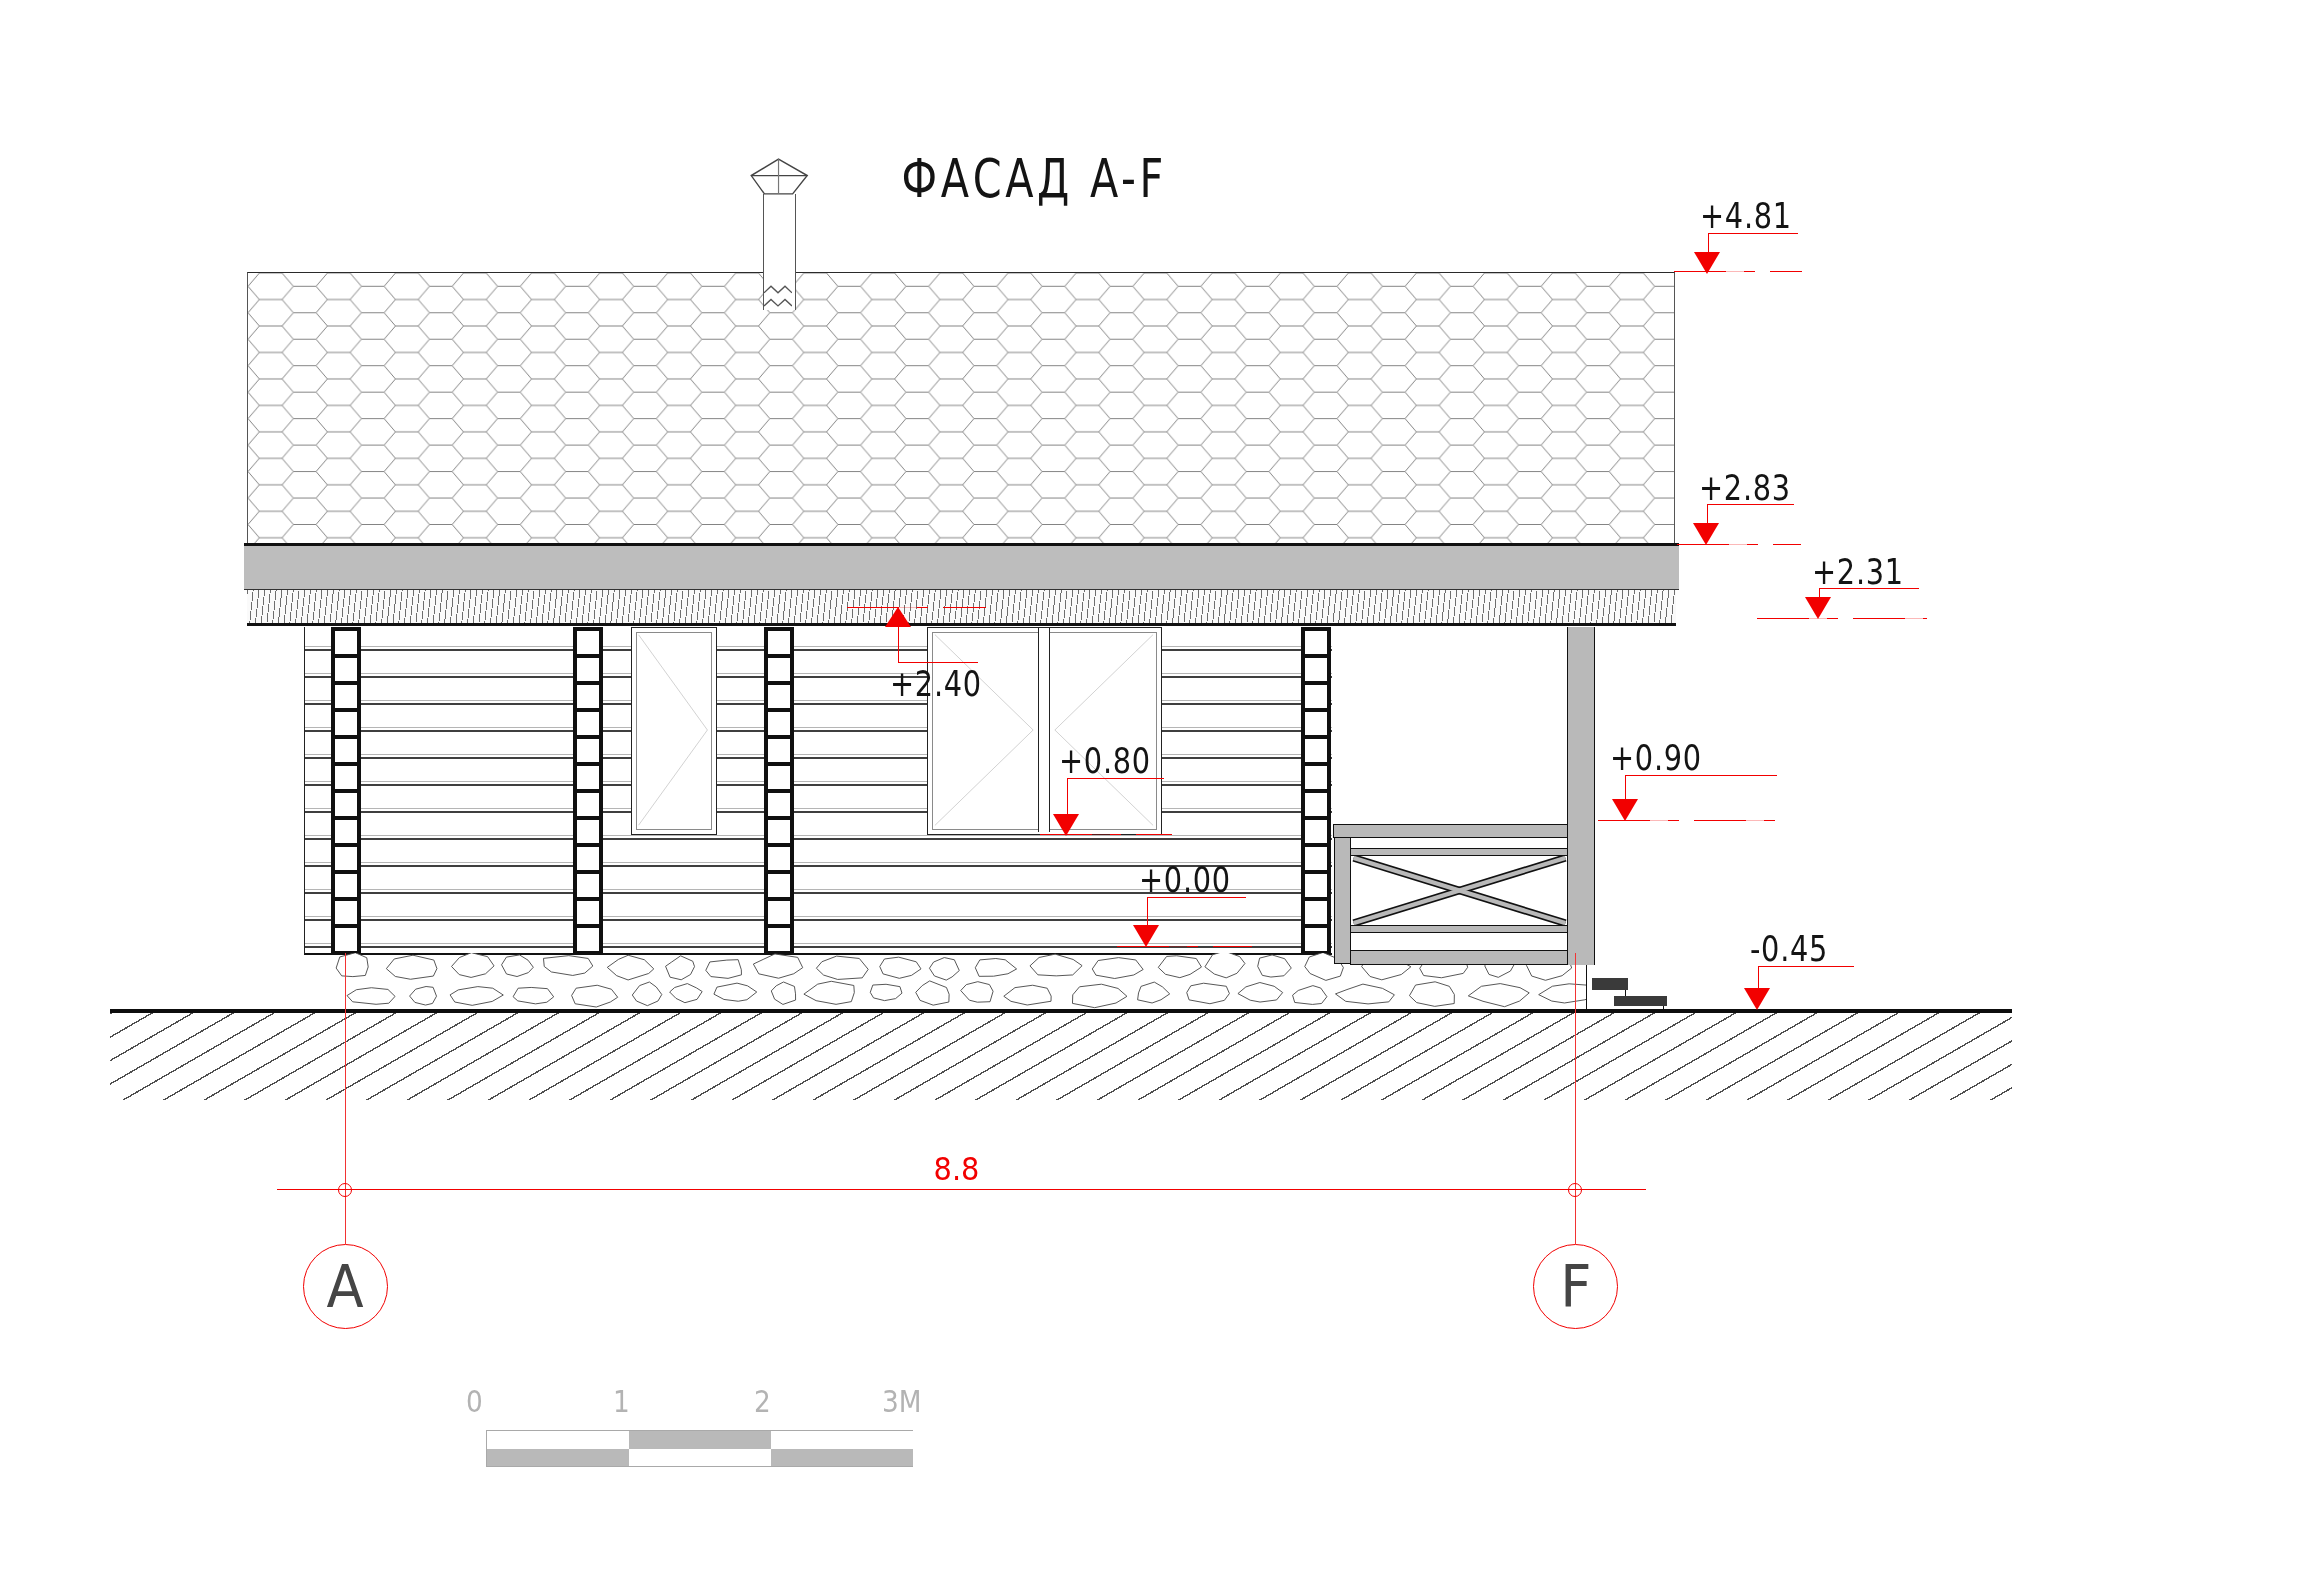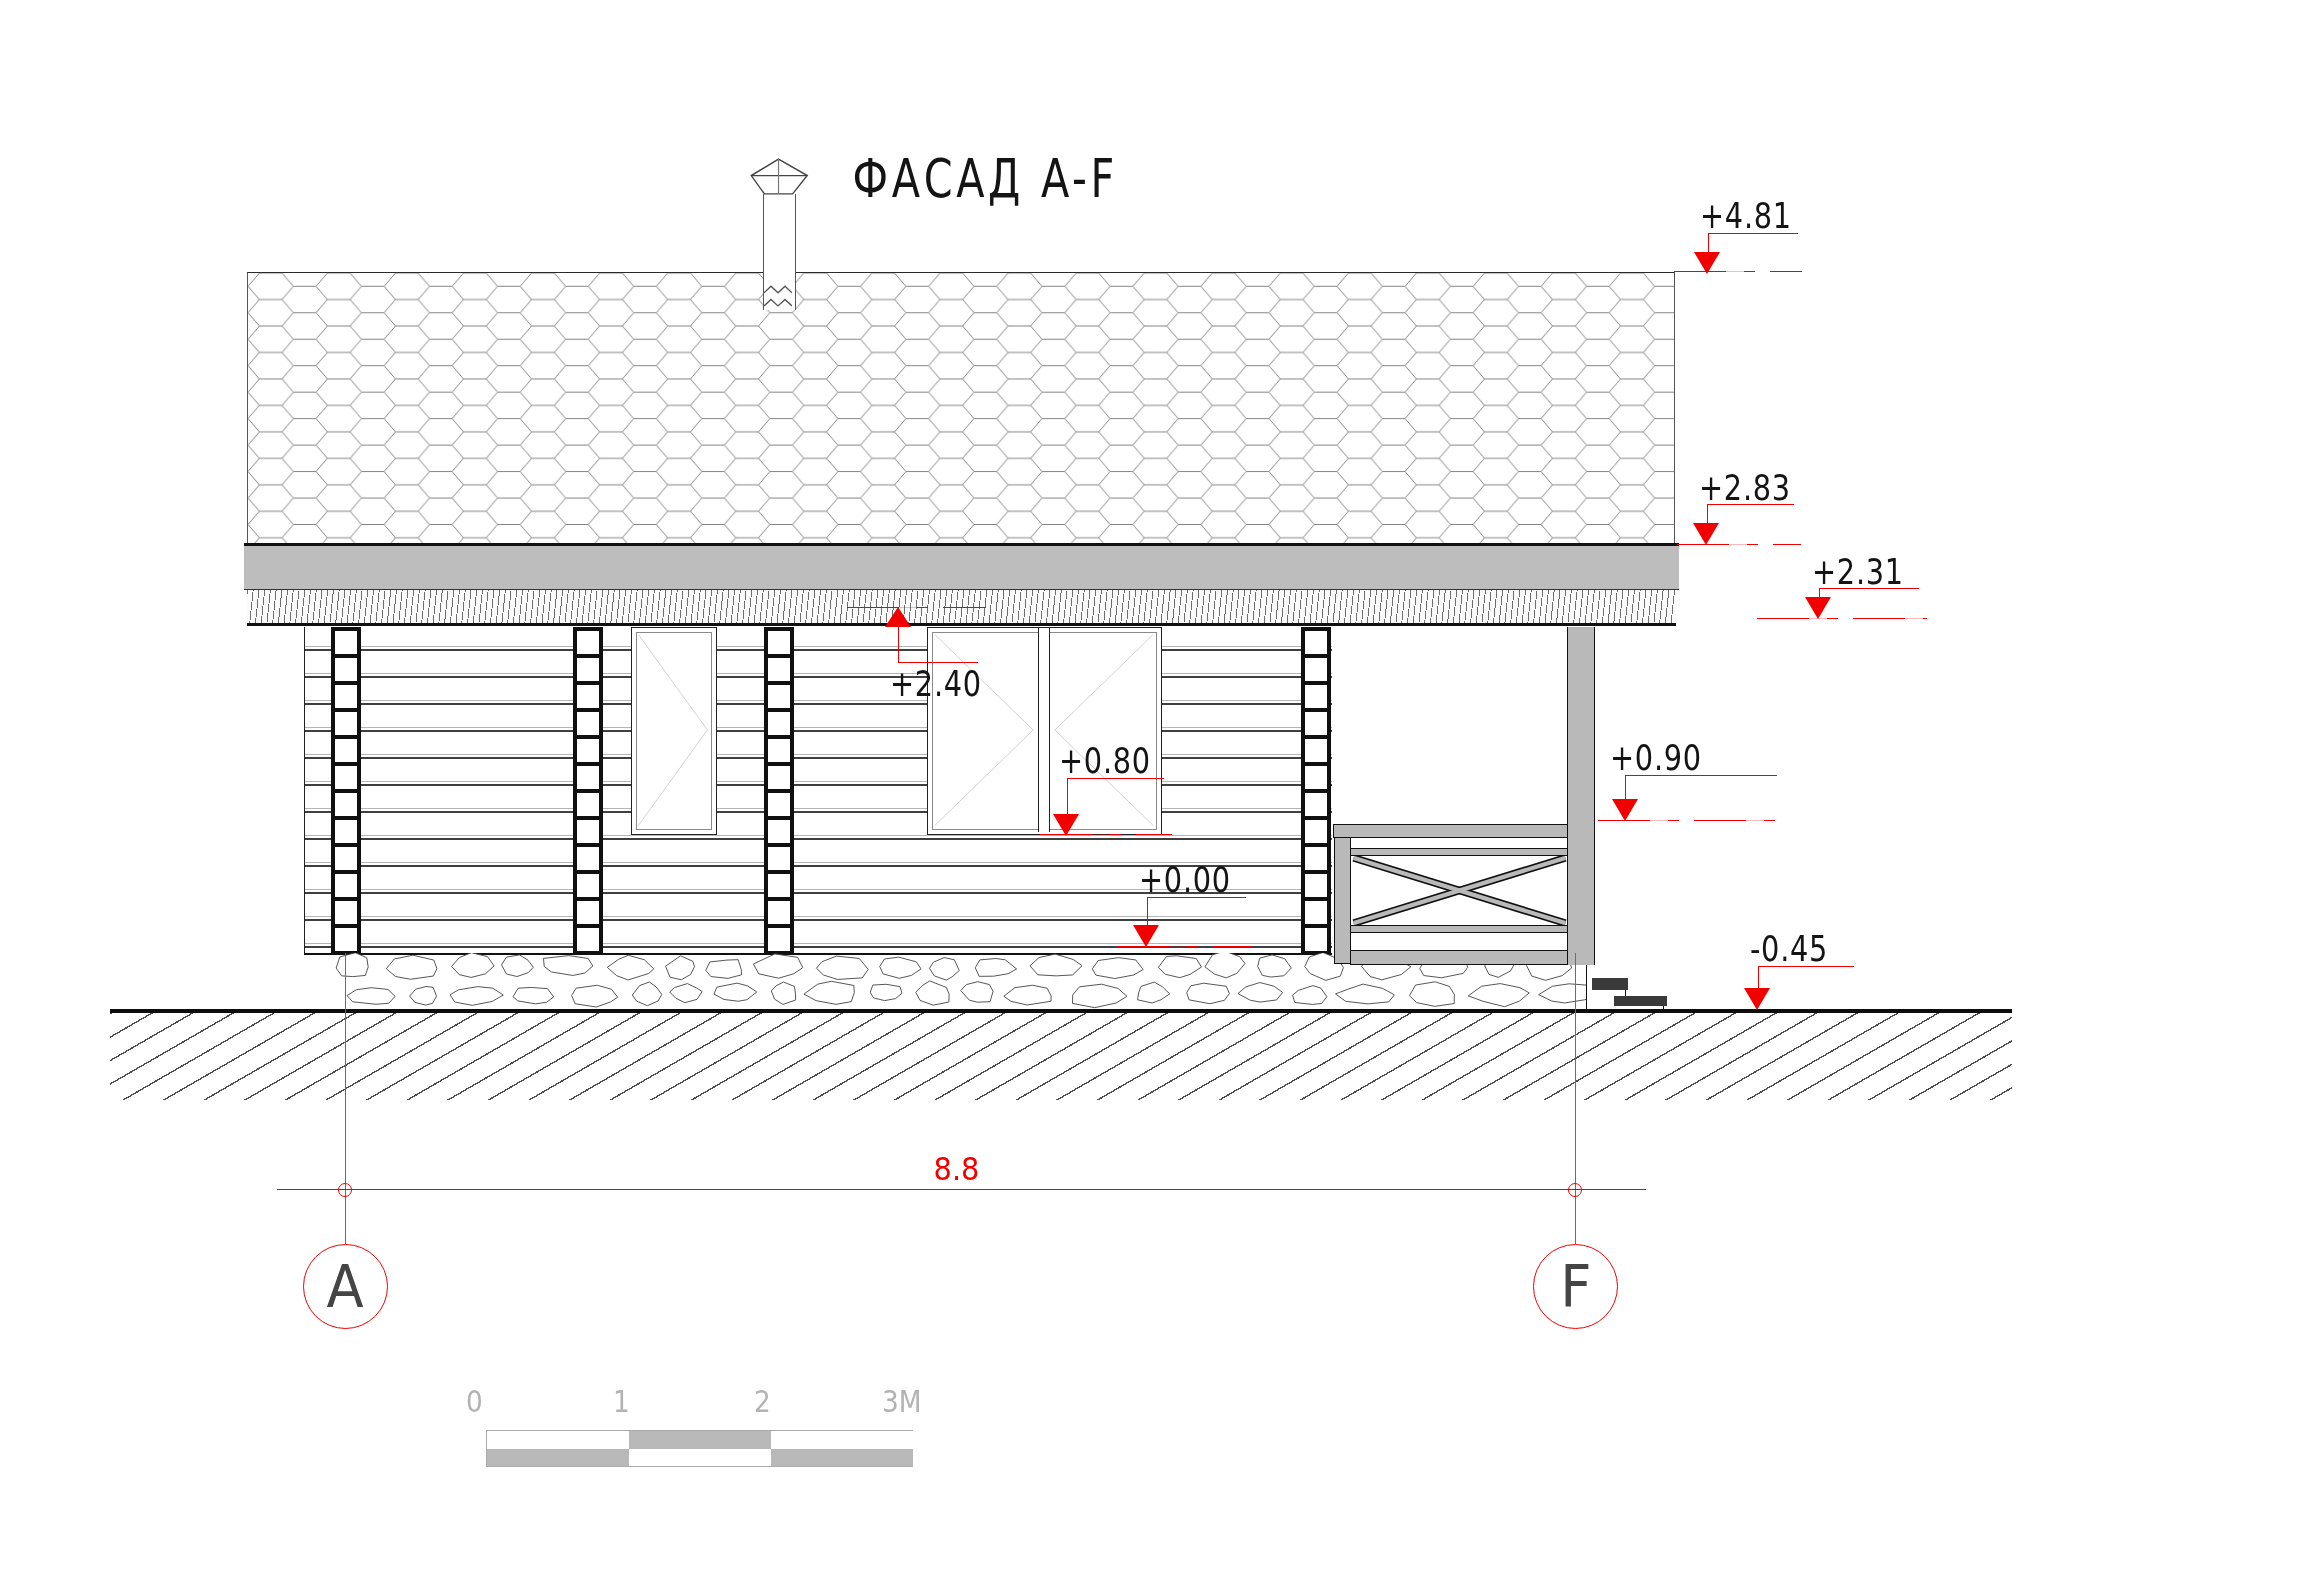--- a/index.html
+++ b/index.html
@@ -41,21 +41,21 @@
   .endcircle{width:12.3px;height:12.3px;border:1.4px solid #f20000;border-radius:50%;background:transparent;}
   .bubble{width:83px;height:83px;border:1.9px solid #f20000;border-radius:50%;background:#fff;display:flex;align-items:center;justify-content:center;}
   .scwrap{border:0.9px solid #a9a9a9;}
   .sccell{position:absolute;height:17.5px;width:142px;}
 </style>
 </head>
 <body>
 
 <div id="canvas" class="nosel">
 
-  <div class="abs title" style="left:794px;top:152px;width:383px;"><span class="squeeze">ФАСАД A-F</span></div>
+  <div class="abs title" style="left:843px;top:152px;width:383px;"><span class="squeeze">ФАСАД A-F</span></div>
 
   <div class="abs roof" style="left:247px;top:272px;width:1426px;height:272px;">
     <svg width="1426" height="270" viewBox="0 0 3017 571">
       <defs>
         <pattern id="hx" width="144" height="56" patternUnits="userSpaceOnUse">
           <path d="M24,0 L72,0 L96,28 L72,56 L24,56 L0,28 Z M96,28 L144,28" fill="none" stroke="#7e7e7e" stroke-width="2"></path>
         </pattern>
       </defs>
       <rect x="0" y="0" width="3017" height="571" fill="url(#hx)"></rect>
     </svg>

